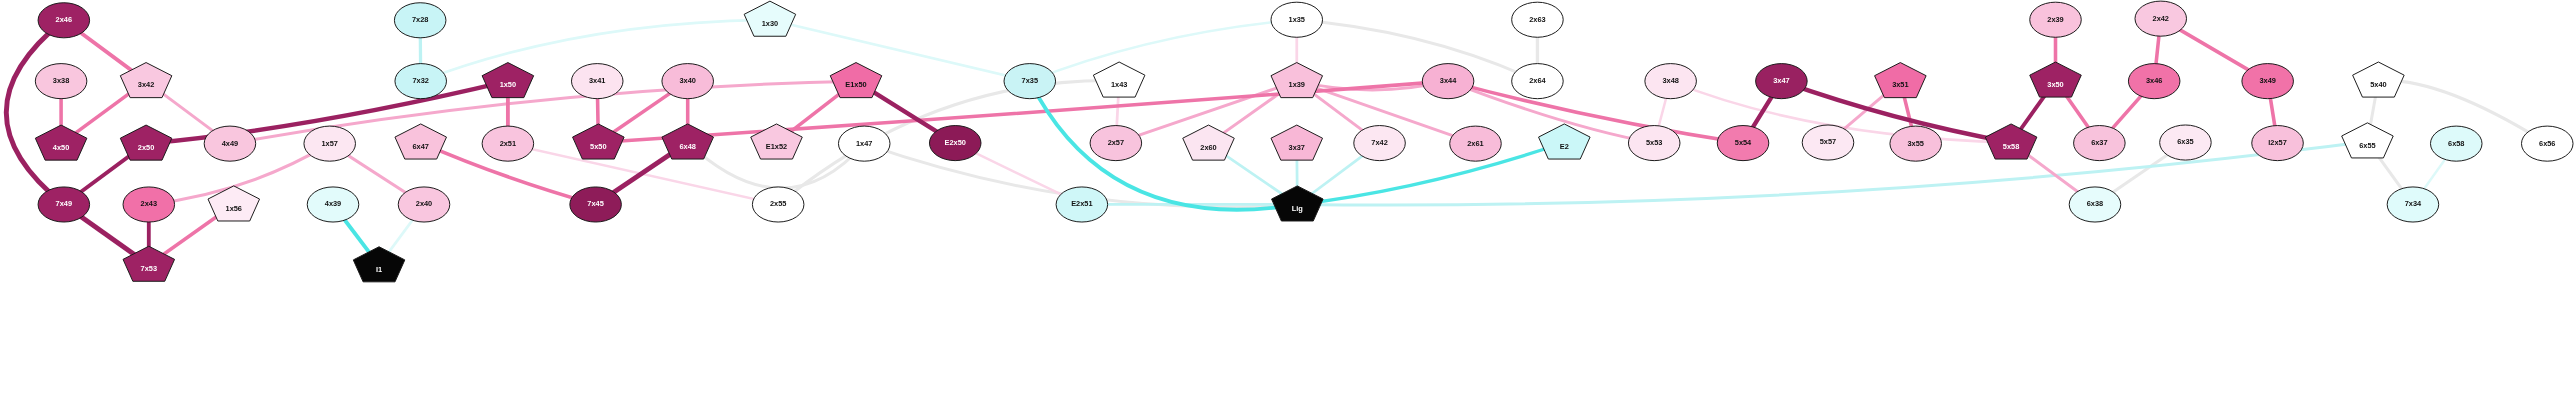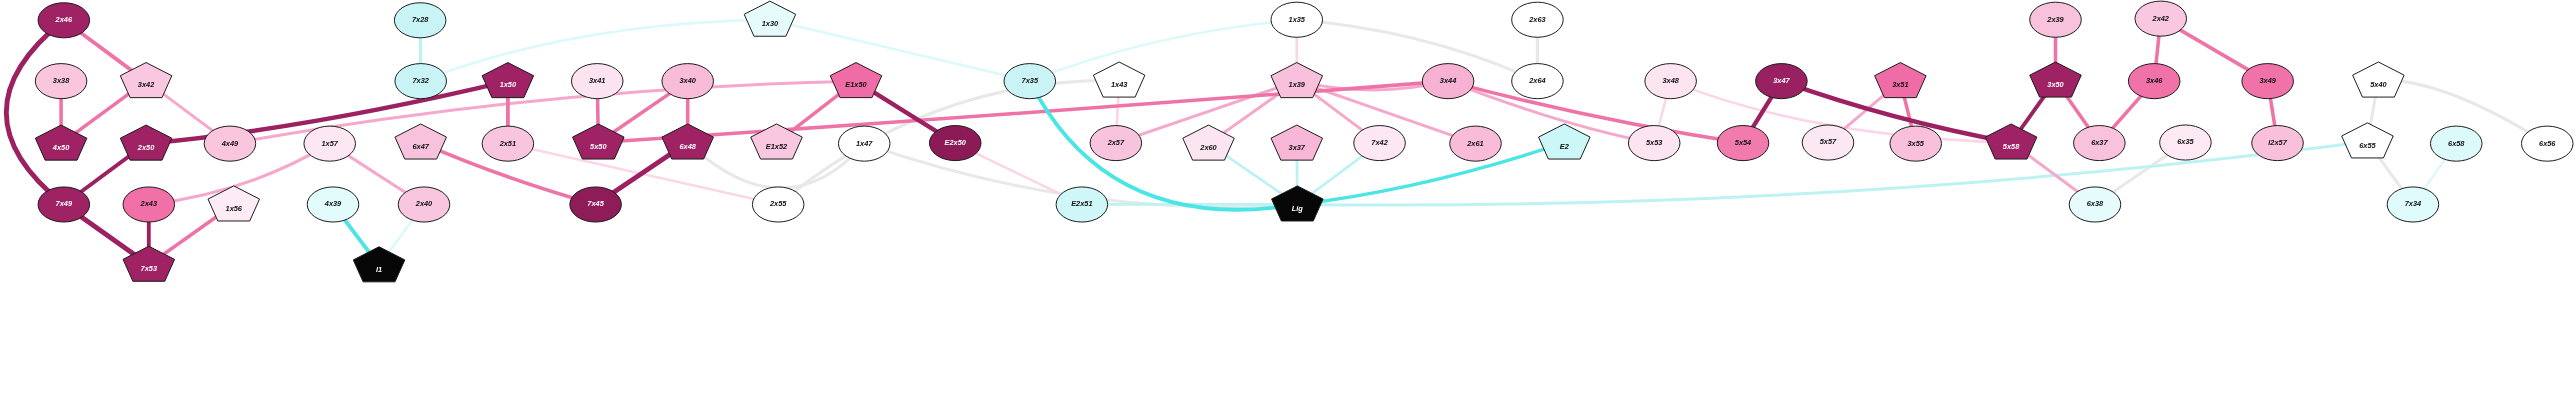--- a/index.html
+++ b/index.html
@@ -1,17 +1,17 @@
 <!DOCTYPE html>
 <html style="font-size:8.8px"><head>
 <meta charset="utf-8">
 <style>
   html,body{margin:0;padding:0;background:#ffffff;}
   body{font-family:"Liberation Sans", sans-serif;}
-  #stage{position:relative;width:2576px;height:415px;background:#ffffff;overflow:hidden;font-style:italic;}
+  #stage{position:relative;width:2576px;height:415px;background:#ffffff;overflow:hidden;}
   svg{display:block;}
   .node-label{font-family:"Liberation Sans","DejaVu Sans",sans-serif;font-weight:bold;font-size:13.5px;pointer-events:none;}
   .edge{fill:none;stroke-linecap:round;}
   .node-shape{stroke:#1a1a1a;stroke-width:1.8;}
 </style>
 </head>
 <body>
 
 <div id="stage">
   <svg id="graph" width="2576" height="415" viewBox="0 0 4696 757" xmlns="http://www.w3.org/2000/svg">

